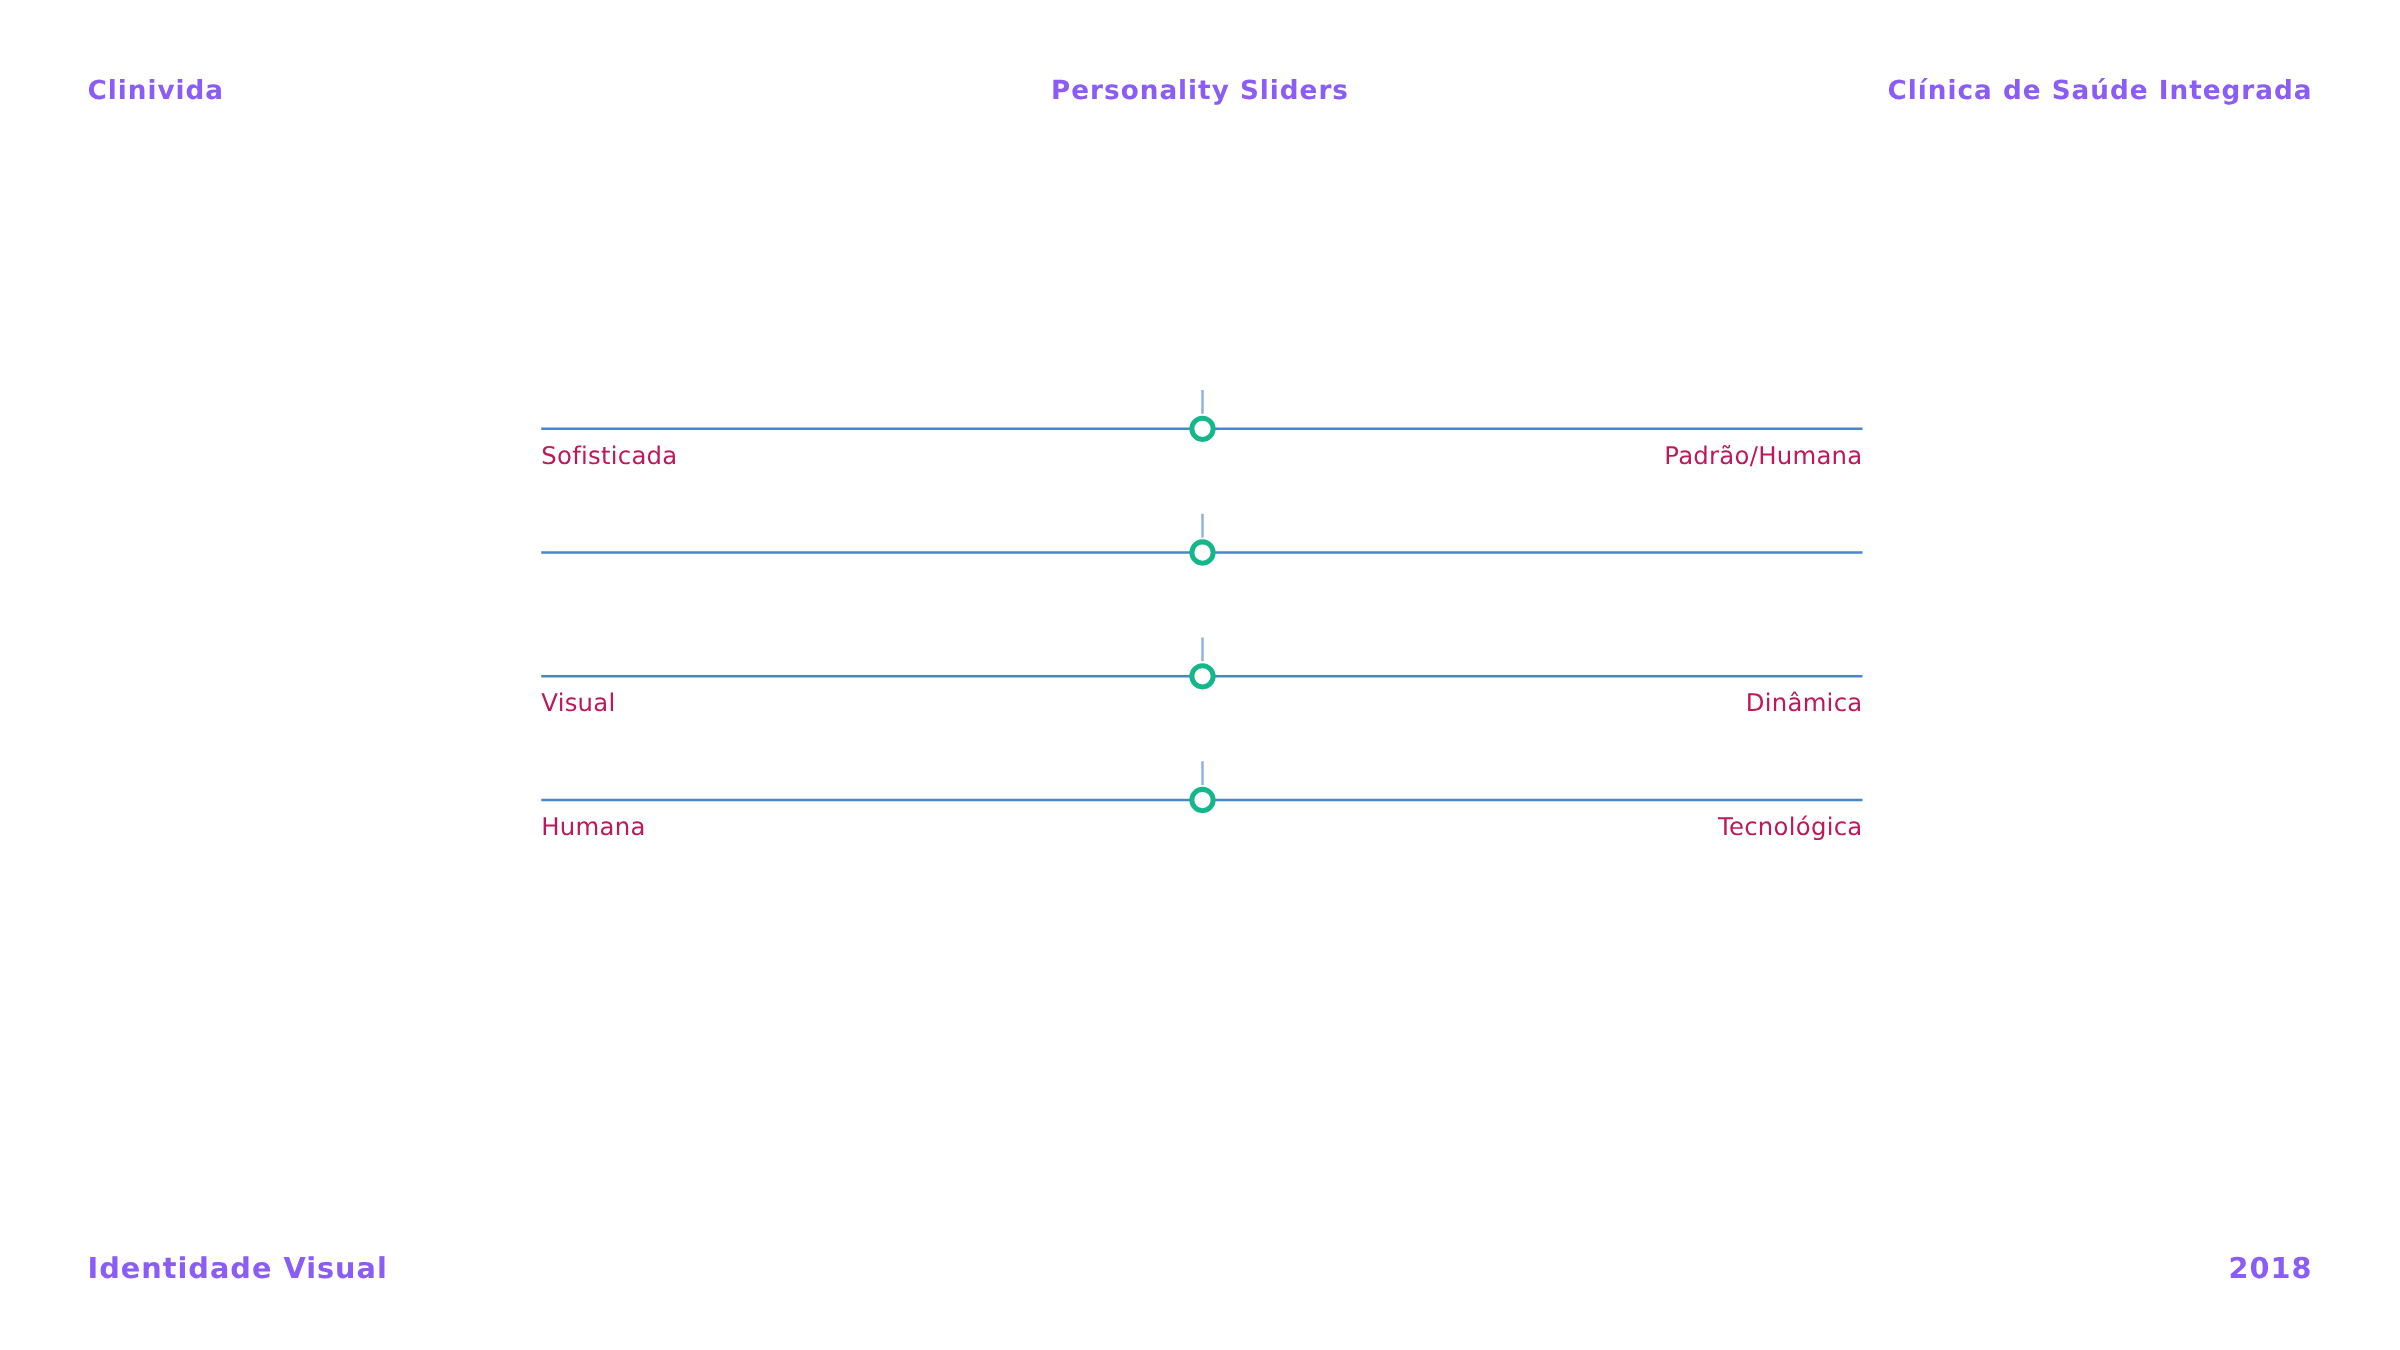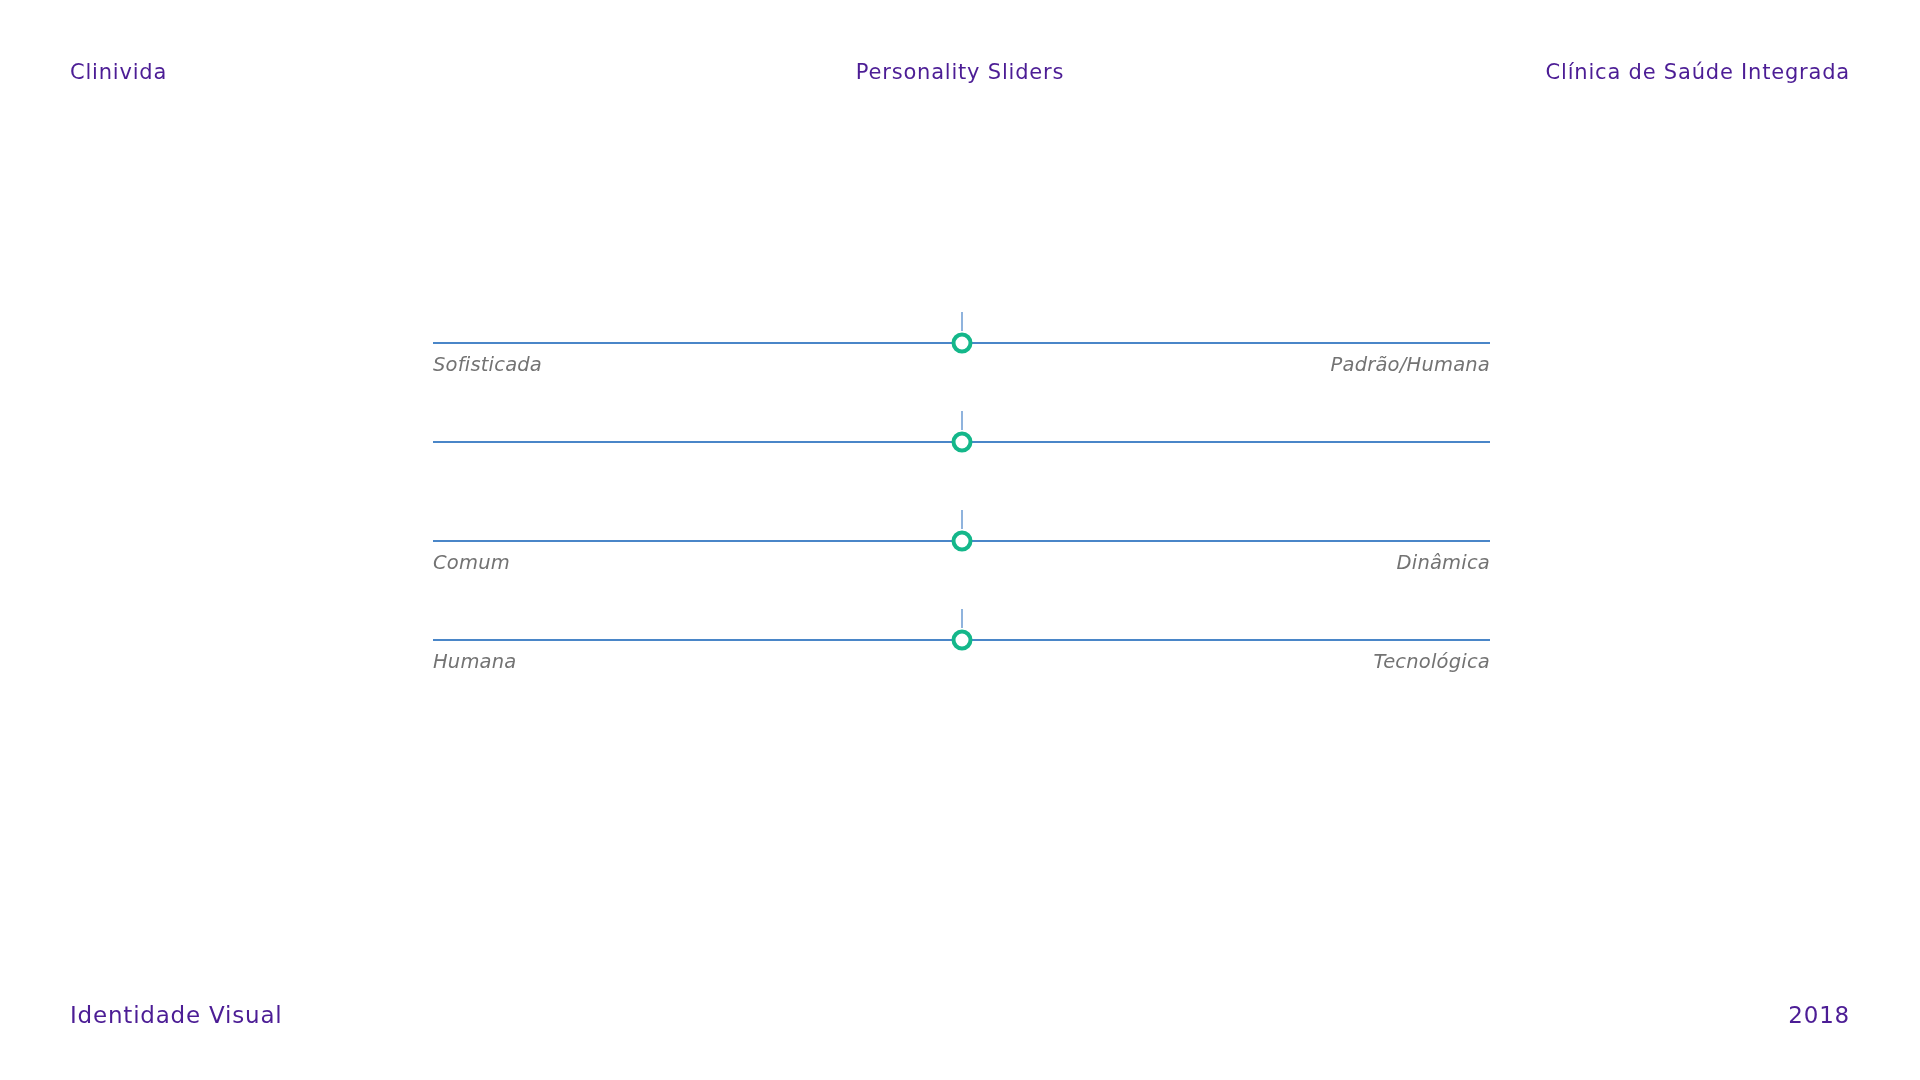--- a/index.html
+++ b/index.html
@@ -10,23 +10,23 @@
     overflow: hidden;
   }
 
   
   .page-header {
     position: absolute;
     top: 60px; left: 70px; right: 70px;
     height: 26px;
   }
   .caption {
-    color: #4c1d95;
+    color: #8b5cf6;
     font-size: 21px;
-    font-weight: 400;
+    font-weight: 700;
     letter-spacing: 0.8px;
     white-space: nowrap;
   }
   .caption.left   { position: absolute; left: 0;   top: 0; }
   .caption.center { position: absolute; left: 50%; top: 0; transform: translateX(-50%); }
   .caption.right  { position: absolute; right: 0;  top: 0; }
 
   
   .sliders {
     position: absolute;
@@ -66,26 +66,25 @@
     transform: translate(-50%, -50%);
     cursor: grab;
   }
   .slider-labels {
     position: absolute;
     top: 11px; left: 0; right: 0;
     display: flex;
     justify-content: space-between;
   }
   .slider-label {
-    color: #737373;
+    color: #be185d;
     font-size: 19.5px;
     font-weight: 400;
     letter-spacing: 0.2px;
     white-space: nowrap;
-    font-style: italic;
   }
 
   
   .page-footer {
     position: absolute;
     bottom: 50px; left: 70px; right: 70px;
     height: 28px;
   }
   .caption.big { font-size: 23px; }
 </style>
@@ -117,21 +116,21 @@
       <div class="knob"></div>
     </div>
   </div>
 
   <div class="slider-row">
     <div class="track">
       <div class="tick"></div>
       <div class="knob"></div>
     </div>
     <div class="slider-labels">
-      <span class="slider-label">Comum</span>
+      <span class="slider-label">Visual</span>
       <span class="slider-label">Dinâmica</span>
     </div>
   </div>
 
   <div class="slider-row">
     <div class="track">
       <div class="tick"></div>
       <div class="knob"></div>
     </div>
     <div class="slider-labels">

